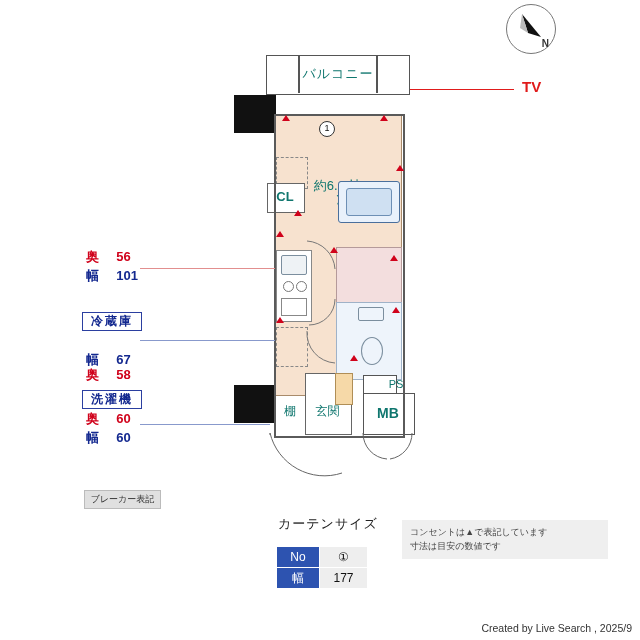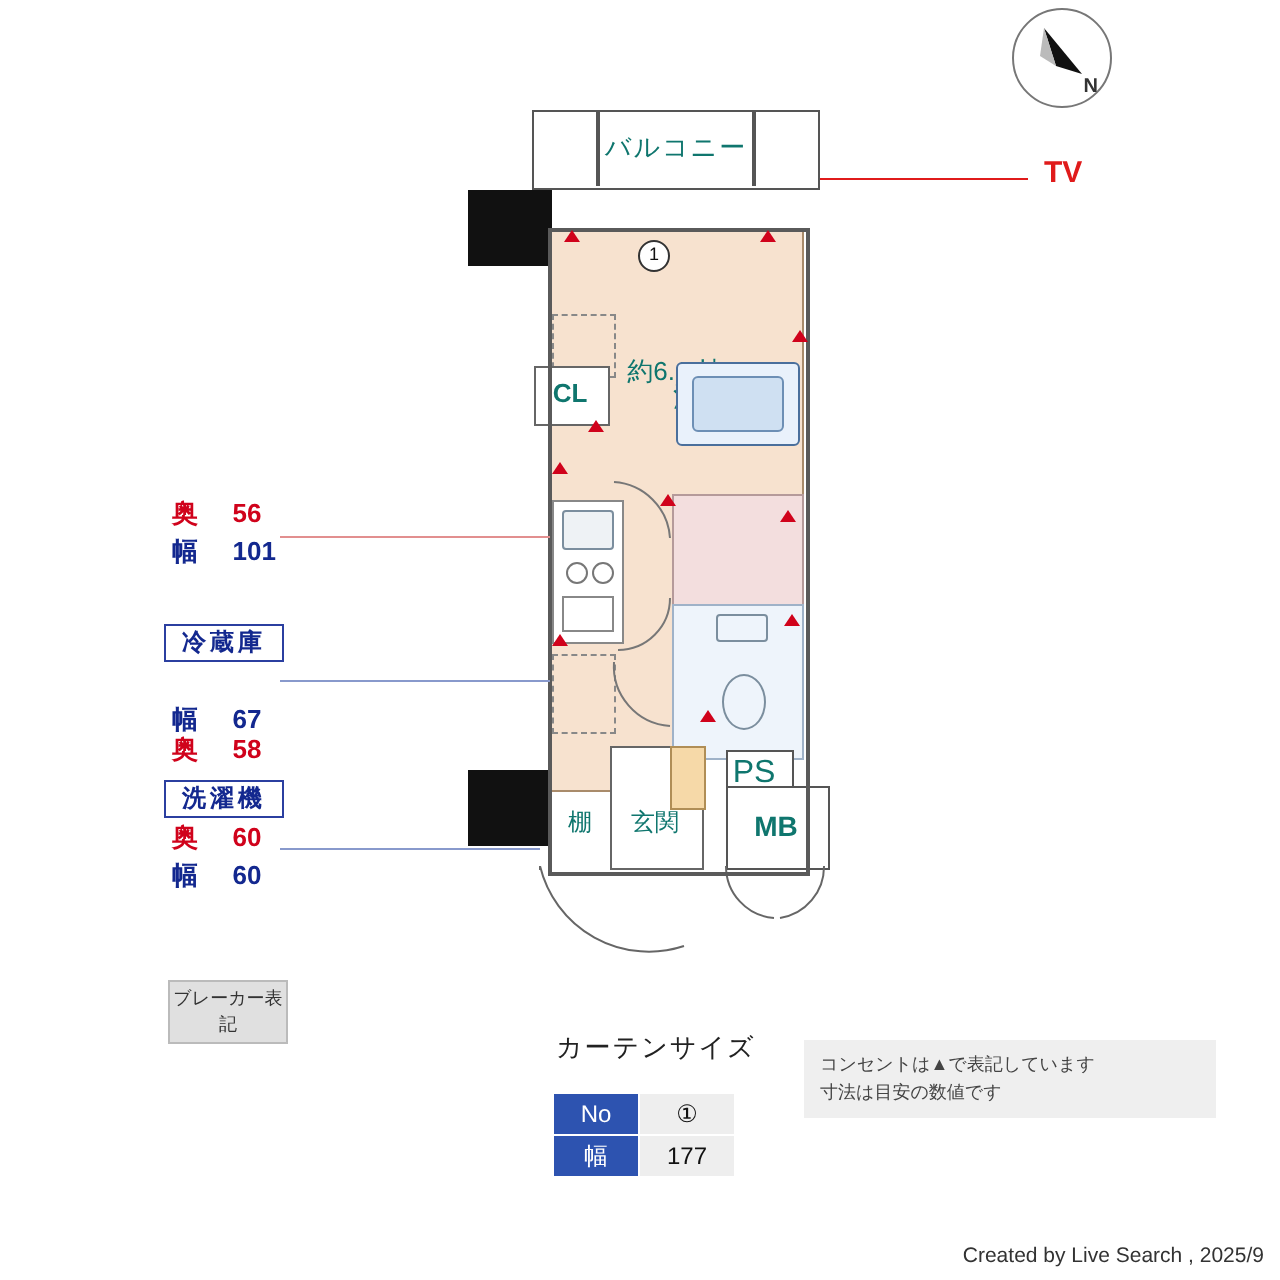--- a/index.html
+++ b/index.html
@@ -24,21 +24,21 @@
     color:#13288f;font-size:12px;font-weight:bold;letter-spacing:2px;
     padding:0 4px;text-align:center;}
   .dimrow{position:absolute;font-size:13px;font-weight:bold;white-space:nowrap;}
   .dim-oku{color:#d0021b;}
   .dim-haba{color:#13288f;text-align:center;}
   .lead{position:absolute;background:#d88;height:1px;}
   .lead-blue{position:absolute;background:#8899cc;height:1px;}
   
   #tv-label{left:522px;top:78px;color:#e01b1b;font-size:15px;font-weight:bold;}
   
-  #breaker{left:84px;top:490px;width:60px;}
+  #breaker{left:84px;top:490px;width:77px;}
   #breaker .head{background:#e0e0e0;color:#333;font-size:9px;text-align:center;
     padding:2px 0;border:1px solid #bbb;}
   #breaker .val{border:1px solid #555;border-top:none;background:#fff;
     text-align:center;font-size:16px;font-weight:bold;padding:3px 0;color:#111;}
   
   #curtain-title{left:278px;top:515px;font-size:13px;color:#222;letter-spacing:1px;}
   #curtain{left:276px;top:546px;width:92px;border-collapse:collapse;}
   #curtain td{border:1px solid #ffffff;height:18px;font-size:12px;text-align:center;}
   #curtain td.h{background:#2d53b0;color:#fff;width:40px;font-weight:normal;}
   #curtain td.v{background:#eeeeee;color:#111;}
@@ -98,21 +98,21 @@
   <div class="abs" style="left:26px;top:272px;width:30px;height:38px;border:1px dashed #888;"></div>
 
   <div class="abs" style="left:18px;top:178px;width:0;height:0;"></div>
   <div class="abs" style="left:17px;top:128px;width:36px;height:28px;background:#ffffff;border:1px solid #666;"></div>
   <div class="lbl" style="left:17px;top:134px;width:36px;font-size:13px;font-weight:bold;">CL</div>
 
   <div class="abs" style="left:108px;top:252px;width:24px;height:12px;border:1px solid #7b8e9e;border-radius:2px;"></div>
   <div class="abs" style="left:111px;top:282px;width:20px;height:26px;border:1px solid #7b8e9e;border-radius:50%;"></div>
 
   <div class="abs" style="left:113px;top:320px;width:32px;height:18px;background:#fff;border:1px solid #555;"></div>
-  <div class="lbl" style="left:111px;top:323px;width:32px;font-size:16px;">PS</div>
+  <div class="lbl" style="left:130px;top:323px;width:32px;font-size:11px;">PS</div>
 
   <div class="abs" style="left:113px;top:338px;width:50px;height:40px;background:#fff;border:1.5px solid #555;"></div>
   <div class="lbl" style="left:113px;top:350px;width:50px;font-size:14px;font-weight:bold;">MB</div>
 
   <div class="abs" style="left:55px;top:318px;width:45px;height:60px;background:#ffffff;border:1px solid #666;"></div>
   <div class="lbl" style="left:55px;top:348px;width:45px;font-size:12px;">玄関</div>
   <div class="abs" style="left:85px;top:318px;width:16px;height:30px;background:#f6d9a8;border:1px solid #b08e56;"></div>
   <div class="lbl" style="left:28px;top:348px;width:24px;font-size:12px;">棚</div>
 
   <div class="abs" style="left:-16px;top:40px;width:42px;height:38px;background:#111;"></div>

